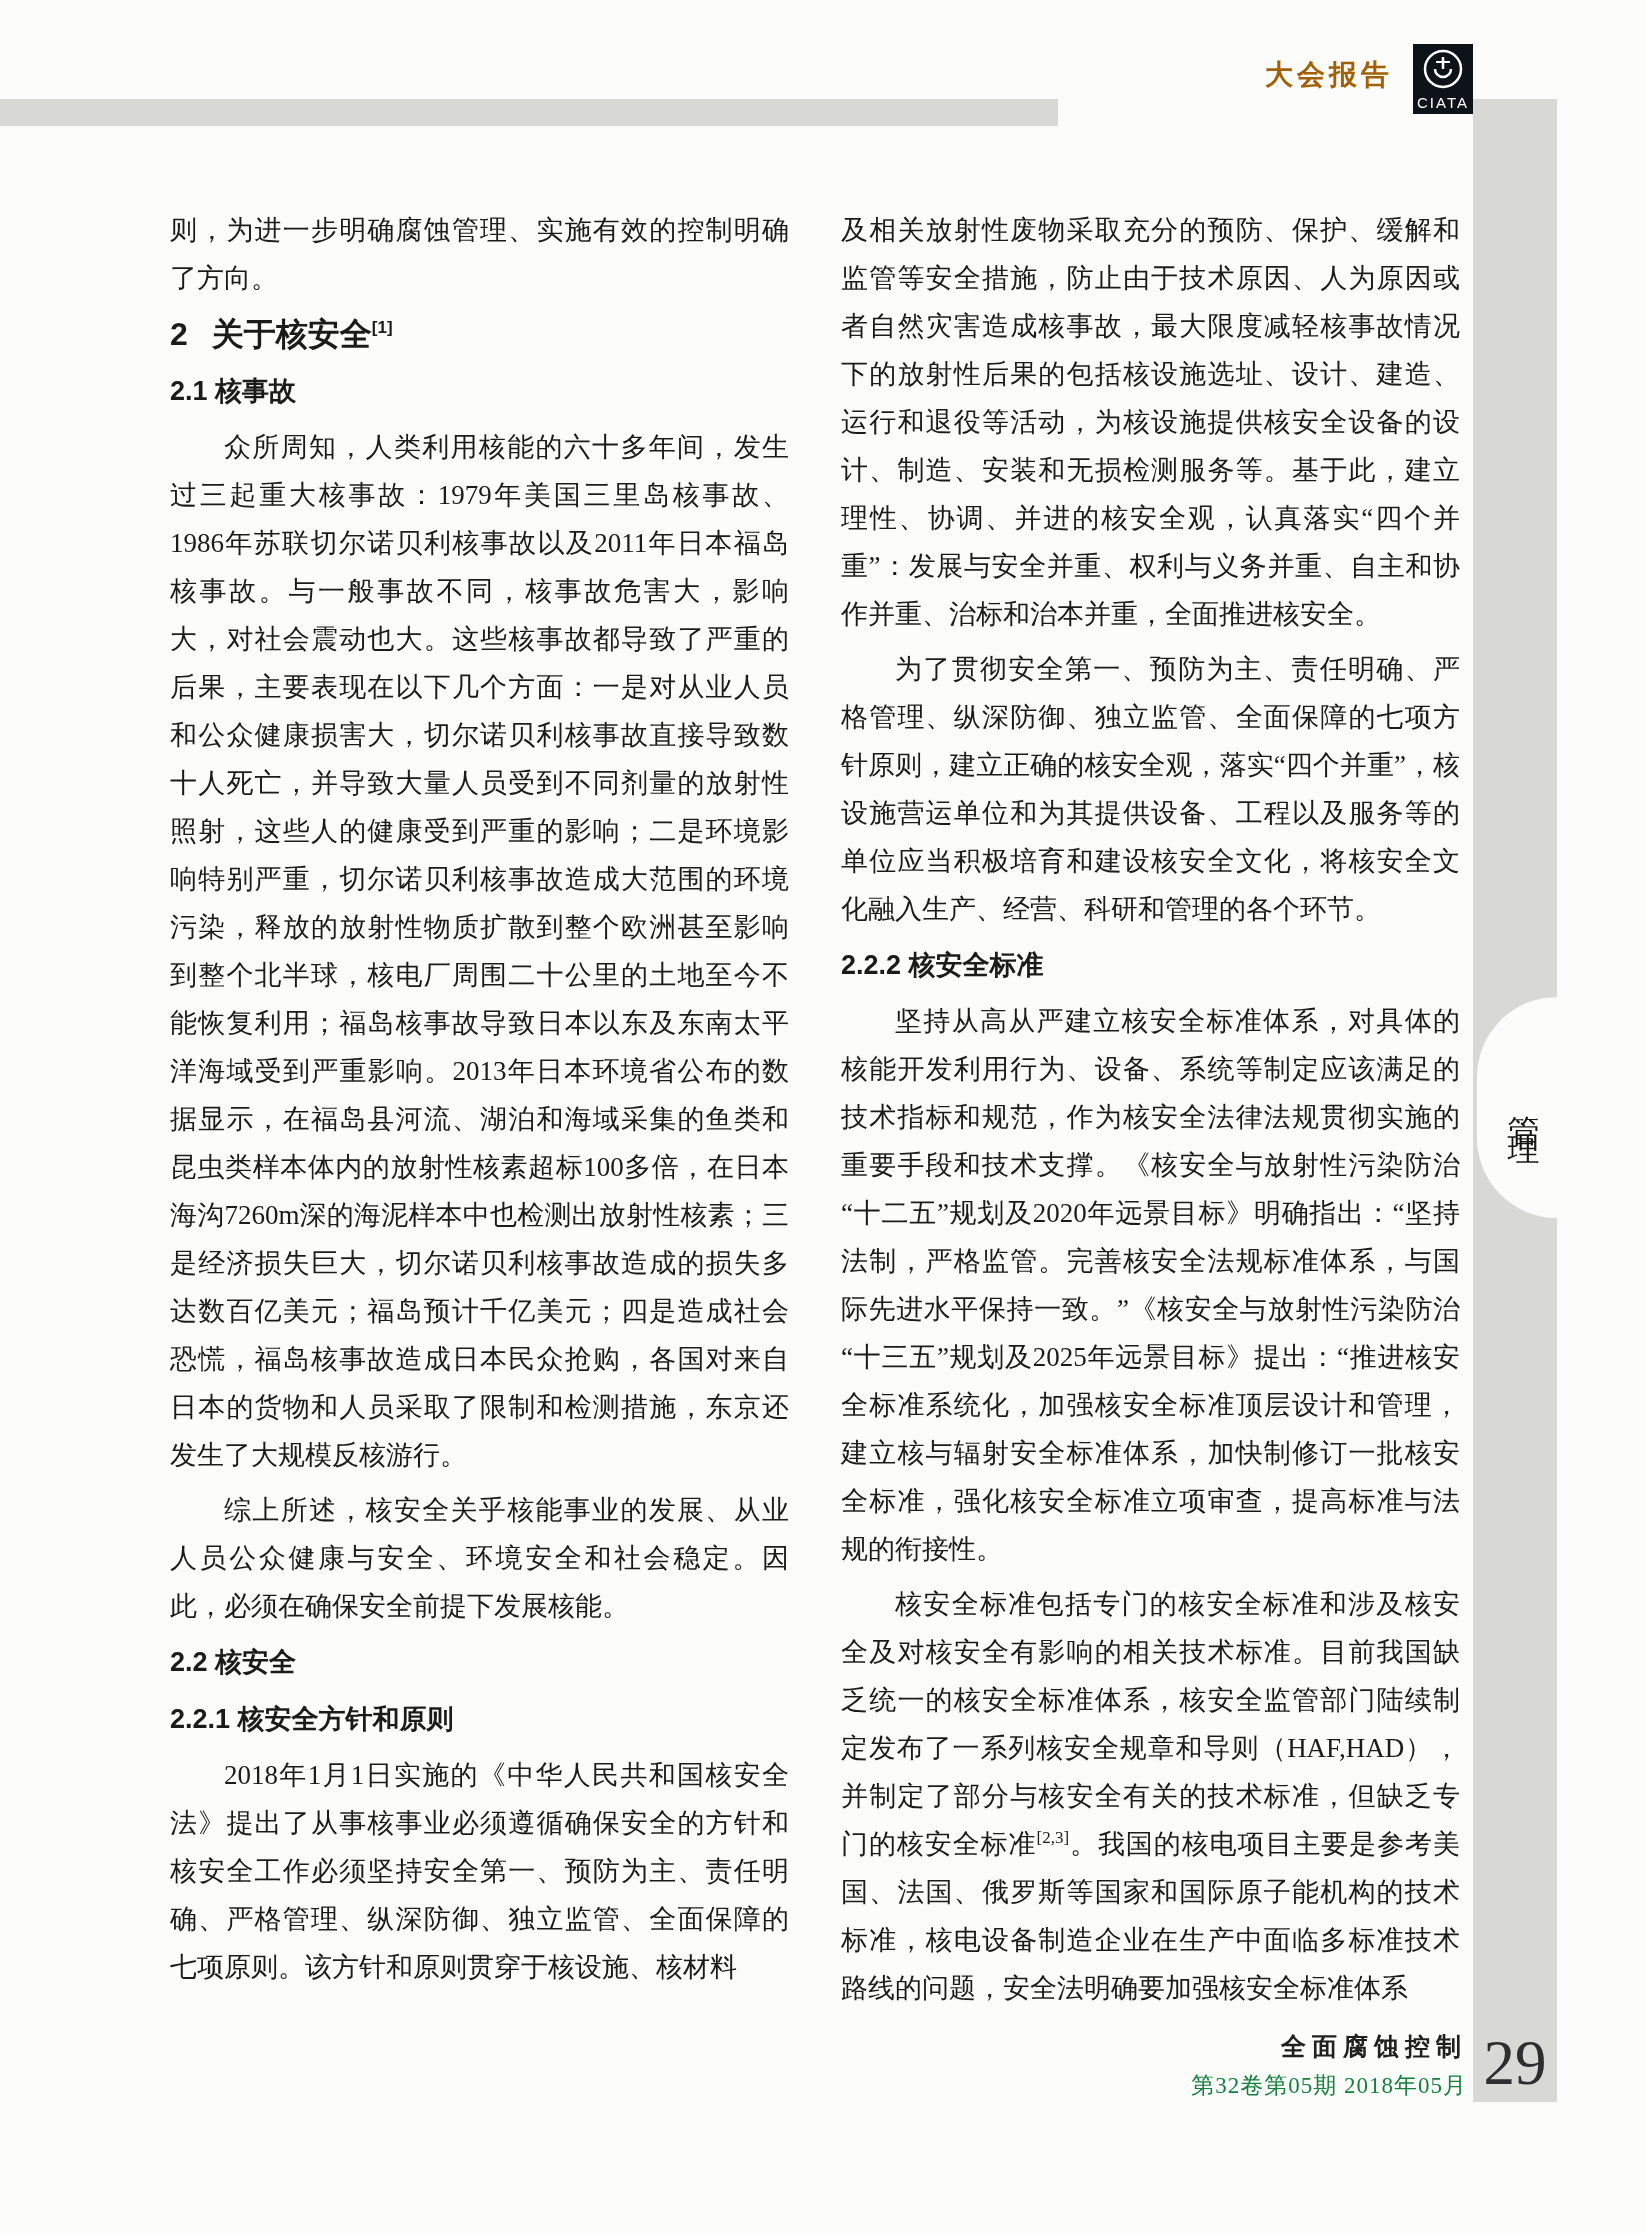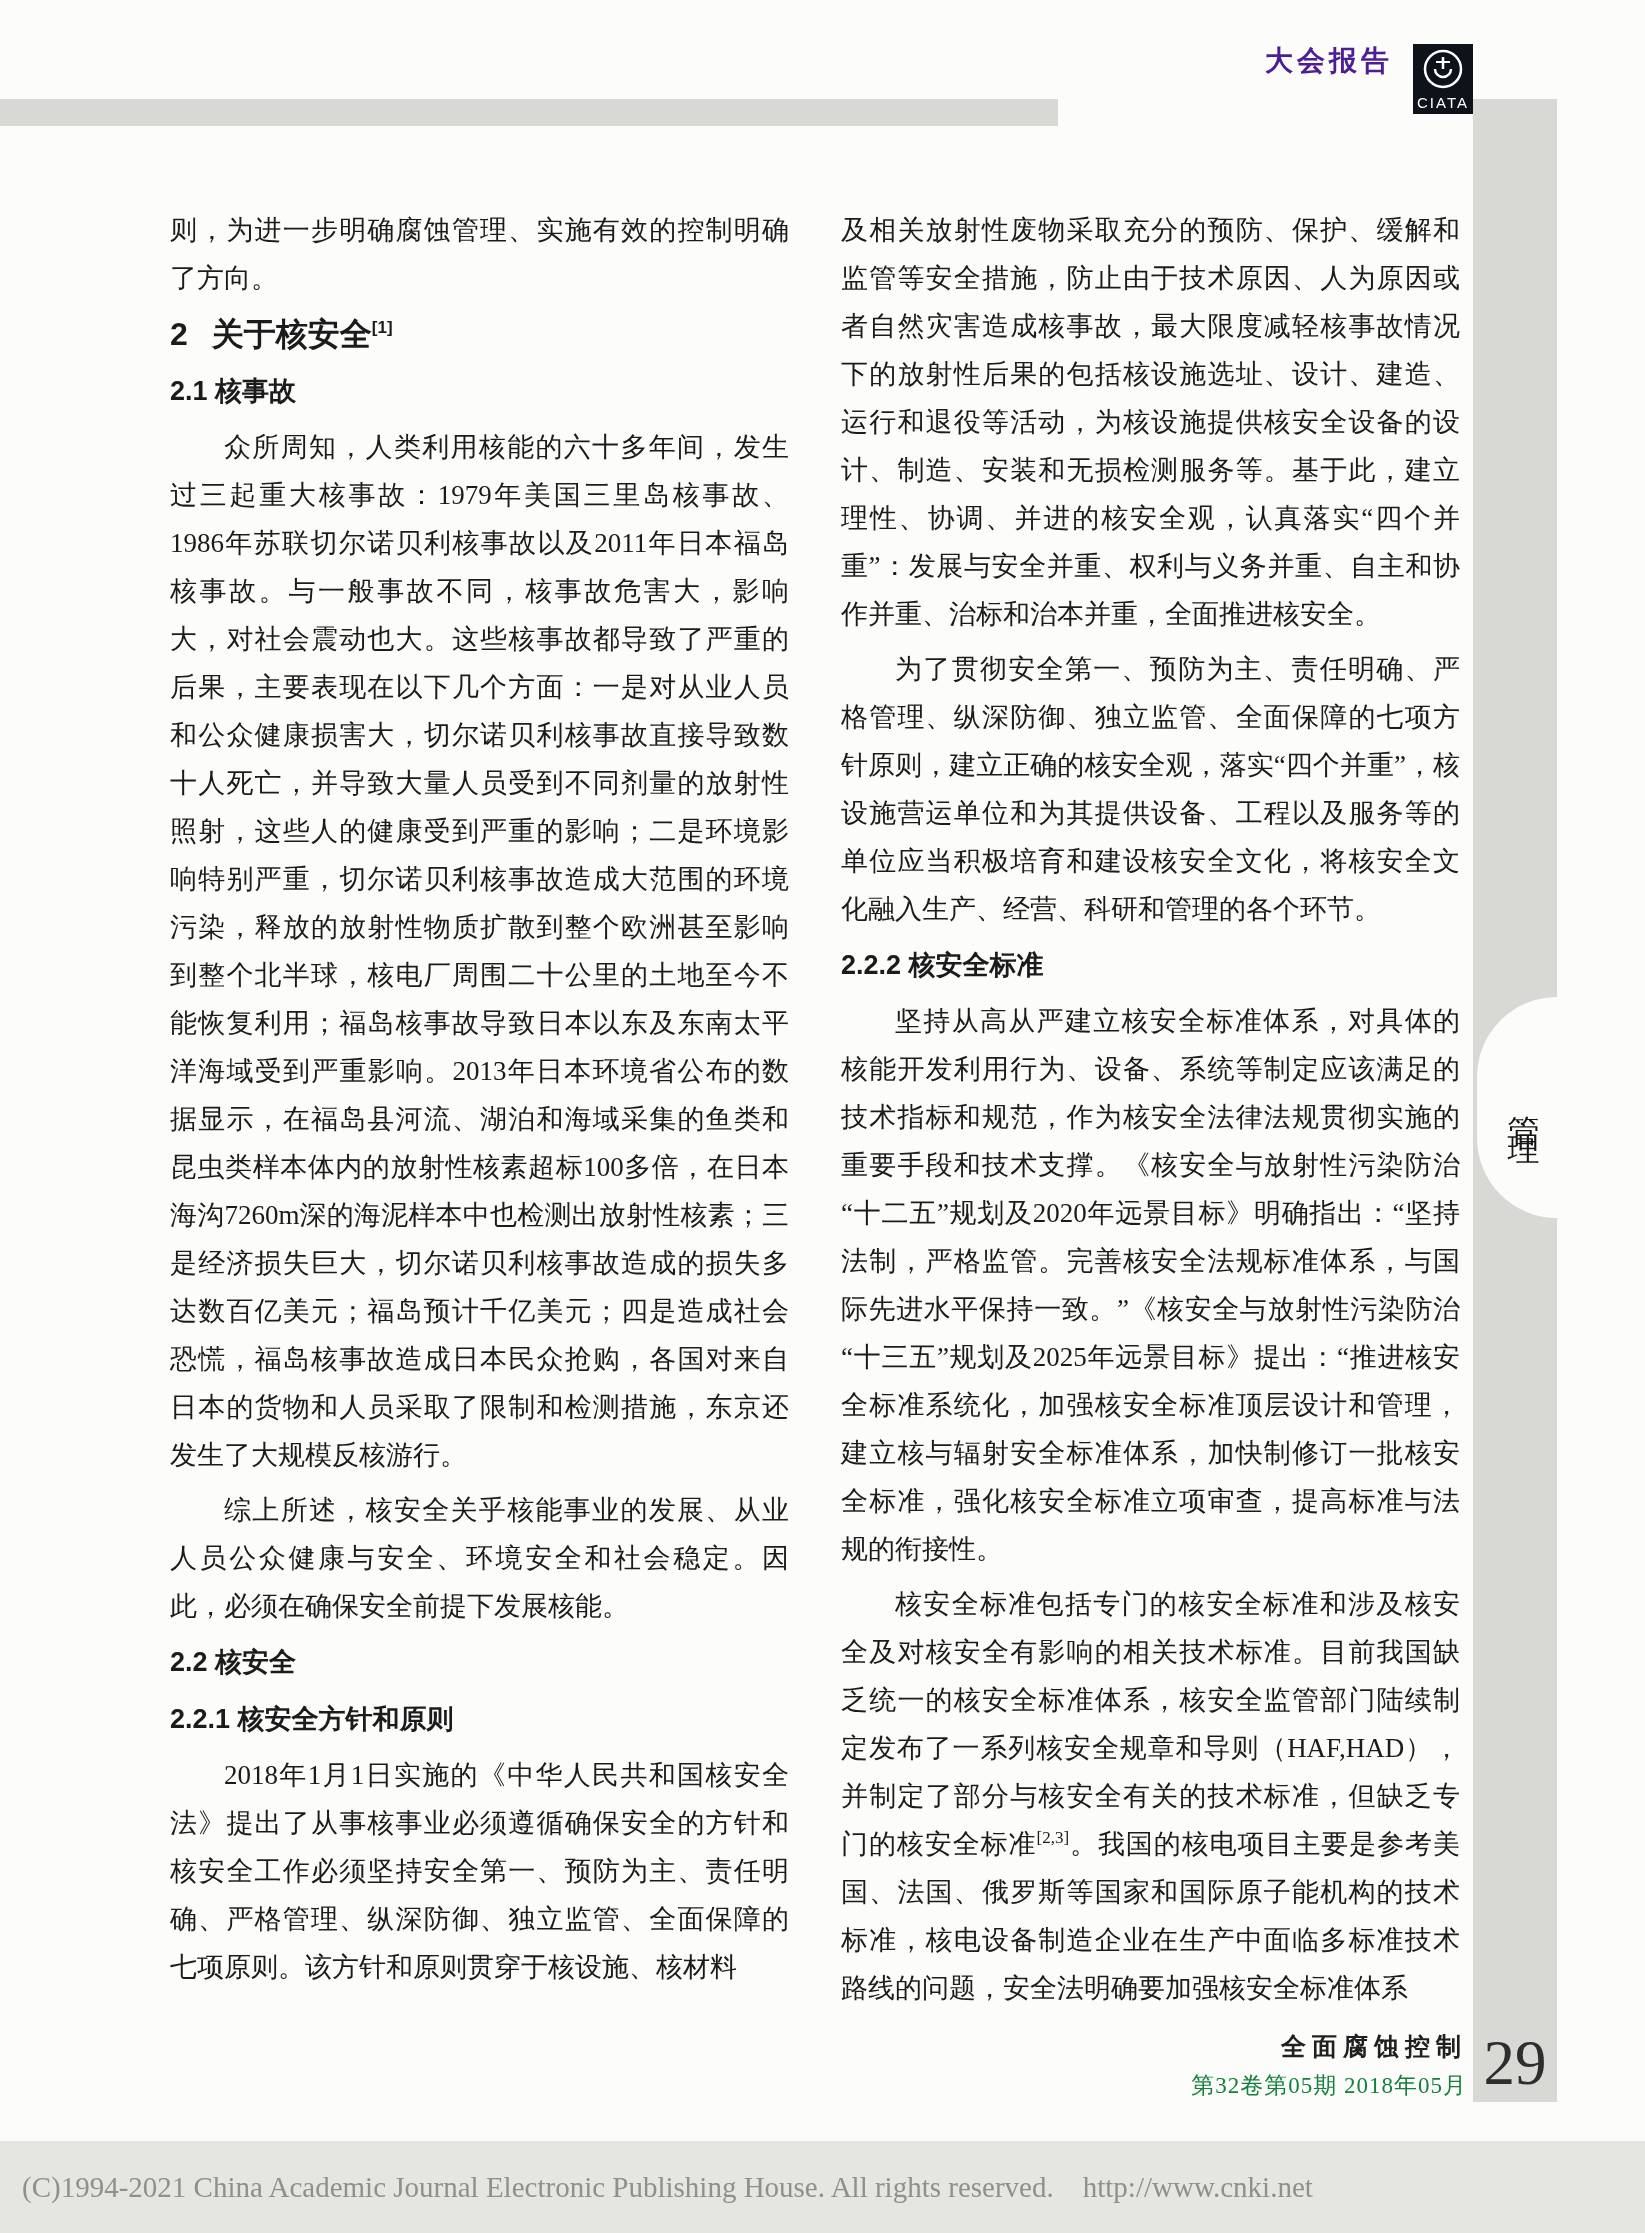--- a/index.html
+++ b/index.html
@@ -7,23 +7,23 @@
     position:relative;
     width:1646px;height:2234px;
     background:#fcfcfa;
     overflow:hidden;
     font-family:"Liberation Serif", serif;
     color:#1b1b1b;
     margin:0 auto;
   }
   
   .report-label{
-    position:absolute; top:42px; right:253px;
+    position:absolute; top:56px; right:253px;
     font-family:"Liberation Sans", sans-serif;
-    font-weight:bold; font-size:28px; letter-spacing:4px; color:#4c1d95;
+    font-weight:bold; font-size:28px; letter-spacing:4px; color:#a16207;
   }
   .logo{
     position:absolute; top:44px; left:1413px;
     width:60px; height:70px;
     background:#0e1219;
     display:flex; flex-direction:column; align-items:center; justify-content:center;
   }
   .logo svg{display:block;}
   .logo-text{
     font-family:"Liberation Sans", sans-serif;
@@ -156,18 +156,15 @@
 
     <p class="indent">坚持从高从严建立核安全标准体系，对具体的核能开发利用行为、设备、系统等制定应该满足的技术指标和规范，作为核安全法律法规贯彻实施的重要手段和技术支撑。《核安全与放射性污染防治“十二五”规划及2020年远景目标》明确指出：“坚持法制，严格监管。完善核安全法规标准体系，与国际先进水平保持一致。”《核安全与放射性污染防治“十三五”规划及2025年远景目标》提出：“推进核安全标准系统化，加强核安全标准顶层设计和管理，建立核与辐射安全标准体系，加快制修订一批核安全标准，强化核安全标准立项审查，提高标准与法规的衔接性。</p>
 
     <p class="indent"><span>核安全标准包括专门的核安全标准和涉及核安全及对核安全有影响的相关技术标准。目前我国缺乏统一的核安全标准体系，核安全监管部门陆续制定发布了一系列核安全规章和导则（HAF,HAD），并制定了部分与核安全有关的技术标准，但缺乏专门的核安全标准</span><sup>[2,3]</sup><span>。我国的核电项目主要是参考美国、法国、俄罗斯等国家和国际原子能机构的技术标准，核电设备制造企业在生产中面临多标准技术路线的问题，安全法明确要加强核安全标准体系</span></p>
   </div>
 
   <div class="footer-journal">全面腐蚀控制</div>
   <div class="footer-issue">第32卷第05期 2018年05月</div>
   <div class="page-number">29</div>
 
-  <div class="copyright-band">
-    <div class="copyright-text">(C)1994-2021 China Academic Journal Electronic Publishing House. All rights reserved.    http://www.cnki.net</div>
-  </div>
 
 </div>
 
 
 </body></html>

